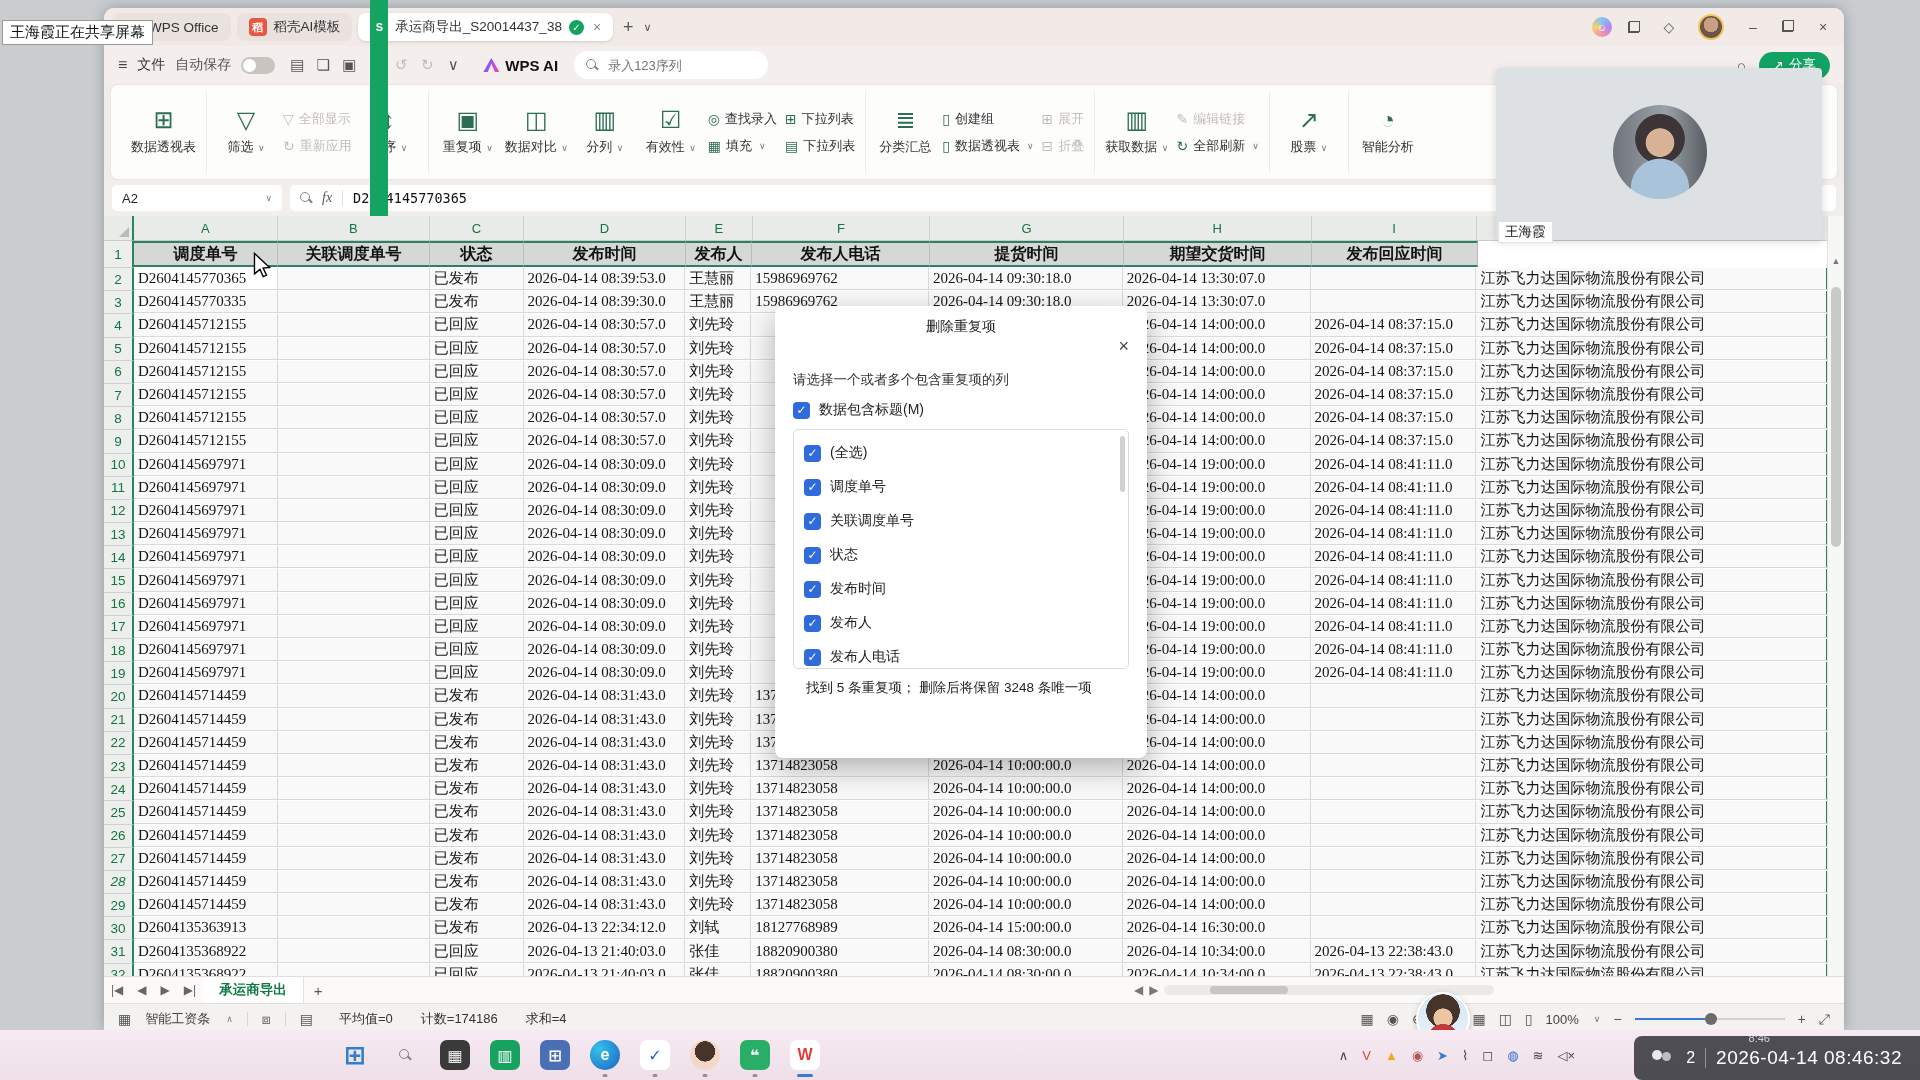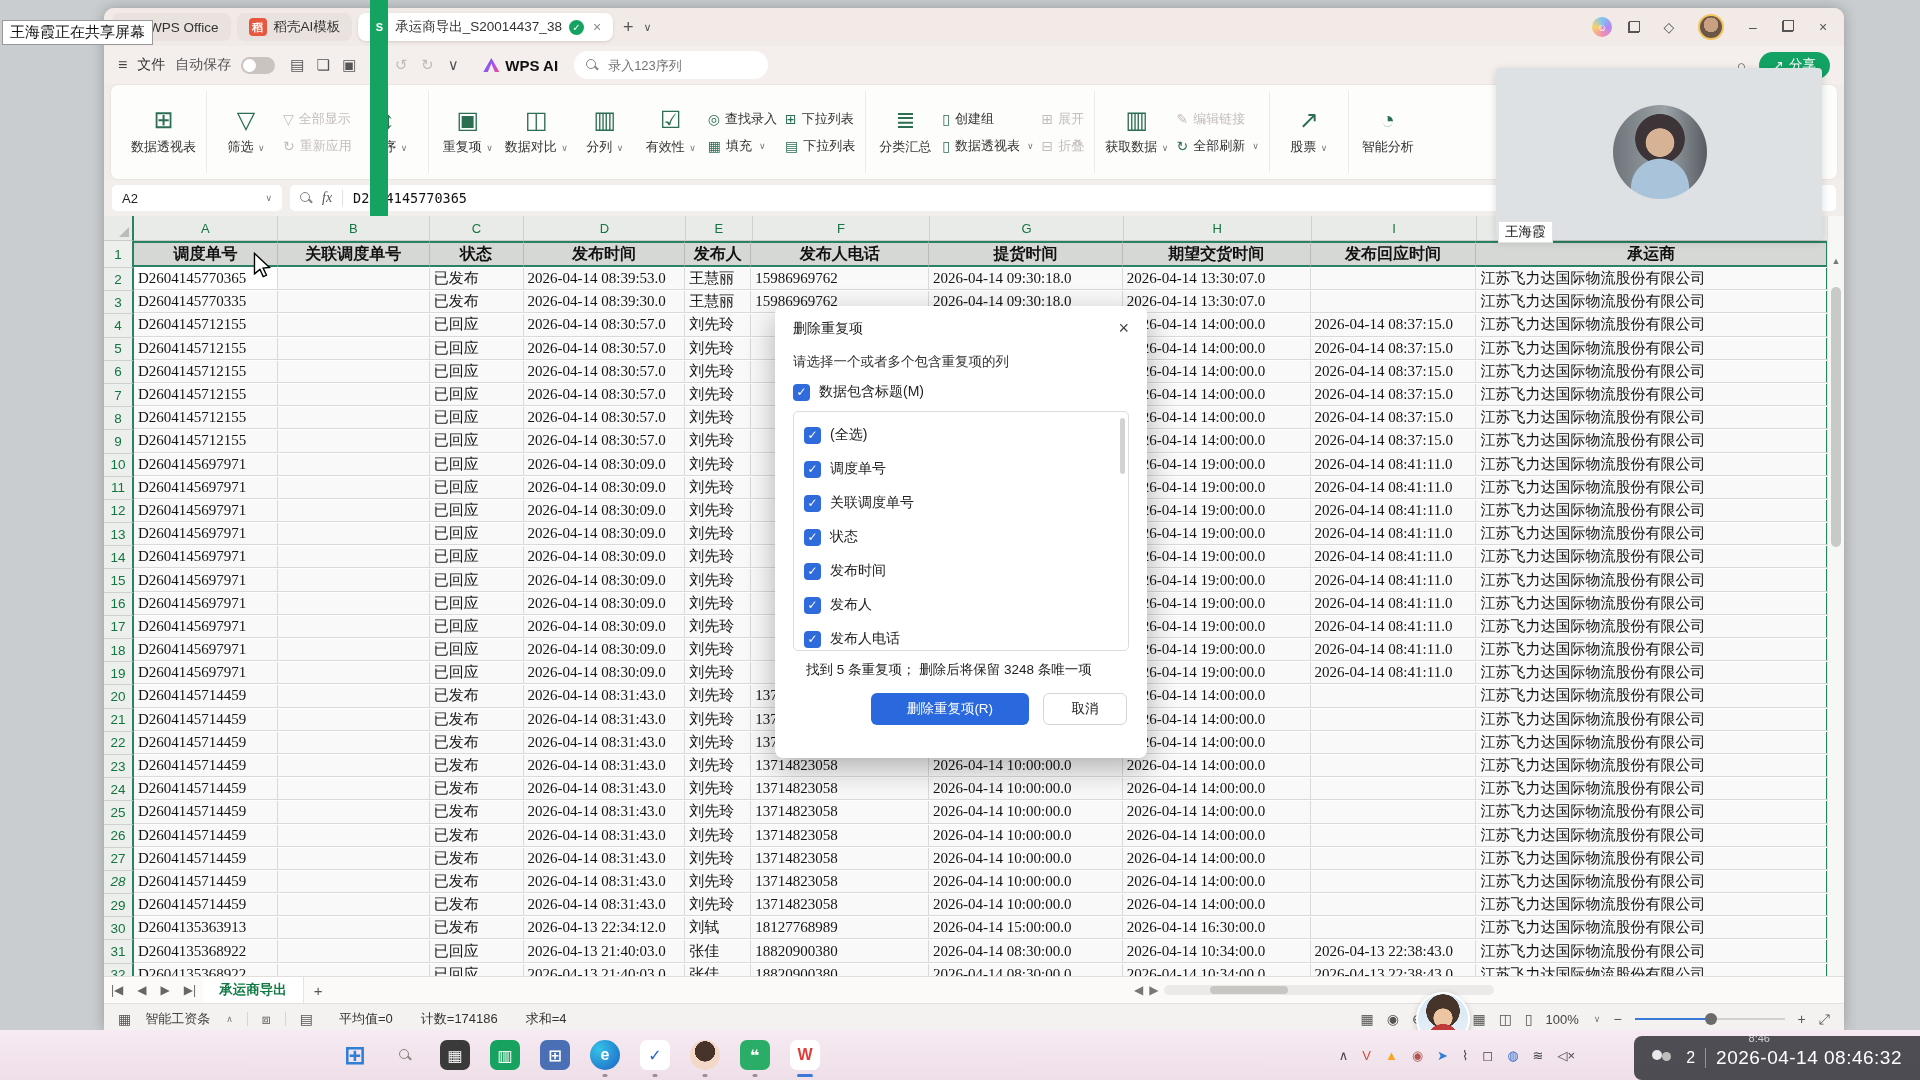--- a/index.html
+++ b/index.html
@@ -114,21 +114,21 @@
   .sico{color:#555;font-size:14px;}
   .sb-sep{width:1px;height:14px;background:#d8d4d0;}
   .stats{display:flex;gap:28px;margin-left:12px;color:#333;}
   .sb-right{margin-left:auto;display:flex;align-items:center;gap:13px;}
   .slider{width:150px;height:2px;background:#d2d0cd;position:relative;}
   .slider .fill{position:absolute;left:0;top:0;bottom:0;width:47%;background:#3c78d8;}
   .slider .knob{position:absolute;left:47%;top:-5px;width:12px;height:12px;border-radius:50%;background:#6b6b6b;}
   
   .dialog{position:absolute;left:775px;top:306px;width:372px;height:452px;background:#fff;border-radius:8px;
     box-shadow:0 10px 30px rgba(0,0,0,.3);z-index:40;box-sizing:border-box;padding:12px 18px;font-size:14px;color:#222;}
-  .dtitle{display:flex;align-items:center;font-size:14px;color:#222;}
+  .dtitle{display:flex;align-items:center;font-size:14px;color:#222;flex-direction:column;}
   .dclose{margin-left:auto;font-size:18px;color:#444;}
   .ddesc{margin-top:14px;font-size:13.5px;color:#333;}
   .chkrow{display:flex;align-items:center;gap:9px;margin-top:12px;}
   .chk{width:17px;height:17px;border-radius:4px;background:#2f6bdb;color:#fff;font-size:12px;
     display:flex;align-items:center;justify-content:center;flex:0 0 auto;}
   .dlist{margin-top:10px;height:240px;border:1px solid #dcdcdc;border-radius:5px;position:relative;
     padding:6px 10px;box-sizing:border-box;overflow:hidden;}
   .dlist .chkrow{margin-top:0;height:34px;}
   .dthumb{position:absolute;right:3px;top:6px;width:5px;height:56px;border-radius:3px;background:#d2d2d2;}
   .dsum{margin-top:10px;font-size:13.5px;color:#222;margin-left:13px;}
@@ -403,21 +403,20 @@
             <div class="gut" style="width: 28px; height: 26px;">1</div>
             <div class="cell" style="width: 144px;">调度单号</div>
             <div class="cell" style="width: 152px;">关联调度单号</div>
             <div class="cell" style="width: 94px;">状态</div>
             <div class="cell" style="width: 162px;">发布时间</div>
             <div class="cell" style="width: 66px;">发布人</div>
             <div class="cell" style="width: 178px;">发布人电话</div>
             <div class="cell" style="width: 194px;">提货时间</div>
             <div class="cell" style="width: 188px;">期望交货时间</div>
             <div class="cell" style="width: 166px;">发布回应时间</div>
-            <div class="cell colJ" style="width: 352px;">承运商</div>
           </div>
           <div class="g-row drow">
             <div class="gut" style="width: 28px; height: 22.2px;">2</div>
             <div class="cell a2" style="width: 144px;">D2604145770365</div>
             <div class="cell" style="width: 152px;"></div>
             <div class="cell" style="width: 94px;">已发布</div>
             <div class="cell" style="width: 162px;">2026-04-14 08:39:53.0</div>
             <div class="cell" style="width: 66px;">王慧丽</div>
             <div class="cell" style="width: 178px;">15986969762</div>
             <div class="cell" style="width: 194px;">2026-04-14 09:30:18.0</div>
@@ -908,24 +907,20 @@
         <div class="chkrow">
           <span class="chk">✓</span>
           <span>发布人</span>
         </div>
         <div class="chkrow">
           <span class="chk">✓</span>
           <span>发布人电话</span>
         </div>
       </div>
     <div class="dsum">找到 5 条重复项； 删除后将保留 3248 条唯一项</div>
-    <div class="dbtns">
-      <span class="btn-pri">删除重复项(R)</span>
-      <span class="btn-sec">取消</span>
-    </div>
   </div>
 
   <div class="campanel">
     <div class="camavatar"></div>
   </div>
   <div class="camname">王海霞</div>
 
   <div class="bubble"></div>
 
   <svg class="cursor" width="20" height="26" viewBox="0 0 13 19">

